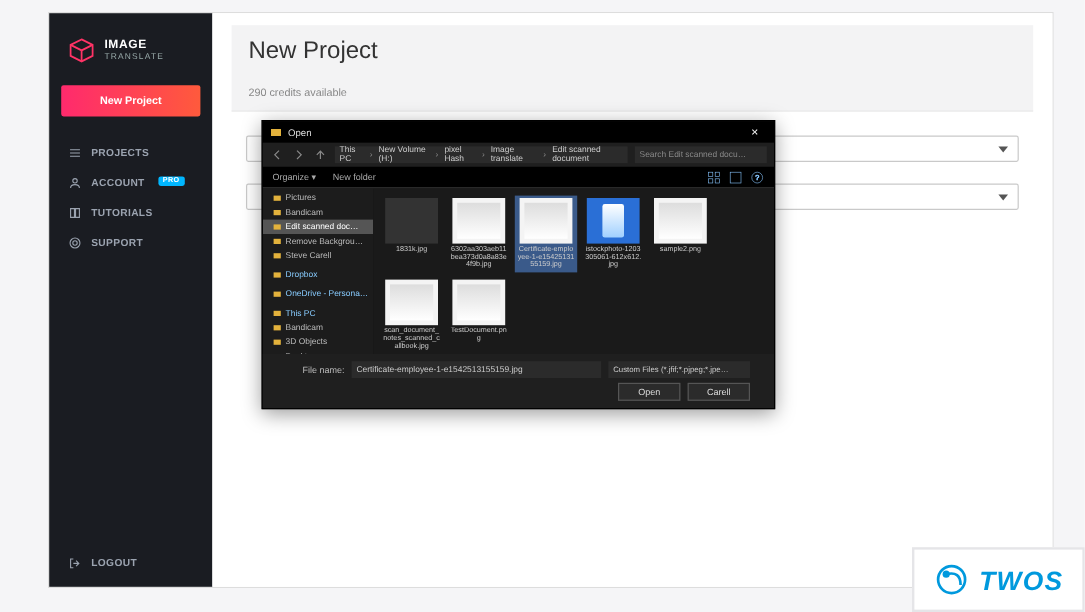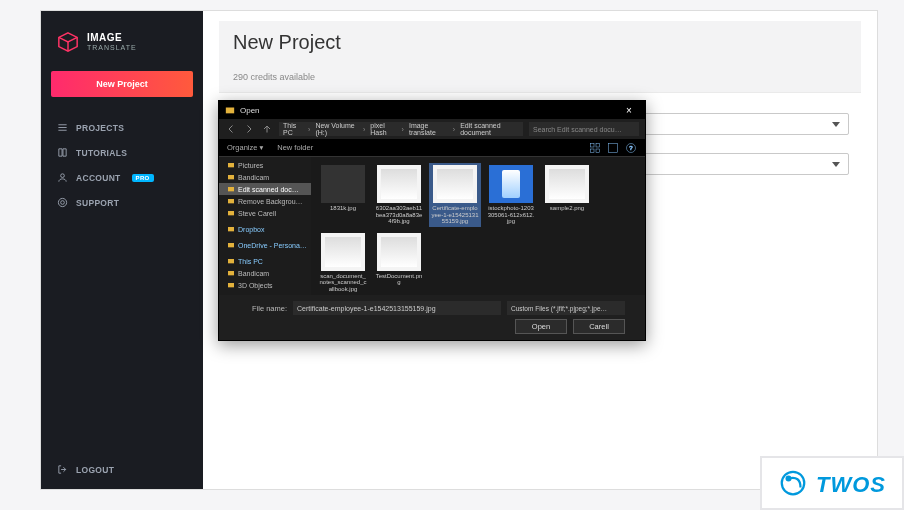--- a/index.html
+++ b/index.html
@@ -1,32 +1,32 @@
 <!DOCTYPE html>
 <html><head>
 <meta charset="utf-8">
 <style>
   * { box-sizing: border-box; margin: 0; padding: 0; }
   body { font-family: -apple-system, BlinkMacSystemFont, "Segoe UI", Arial, sans-serif; background: #f5f5f7; width: 904px; height: 510px; overflow: hidden; position: relative; }
   
   .app { display: flex; width: 838px; height: 480px; margin: 10px 0 0 40px; background: #fff; border: 1px solid #ddd; position: relative; }
   
   
-  .sidebar { width: 162px; background: #1a1c22; display: flex; flex-direction: column; color: #aab; font-size: 9px; padding-top: 20px; }
+  .sidebar { width: 136px; background: #1a1c22; display: flex; flex-direction: column; color: #aab; font-size: 9px; padding-top: 20px; }
   .logo-row { display: flex; align-items: center; gap: 8px; padding: 0 12px 18px 16px; }
   .logo-cube { width: 22px; height: 22px; }
   .logo-cube svg { width: 100%; height: 100%; }
   .logo-text { display: flex; flex-direction: column; line-height: 1.05; }
   .logo-text .l1 { color: #fff; font-weight: 700; font-size: 10px; letter-spacing: 0.5px; }
   .logo-text .l2 { color: #9aa; font-size: 7px; letter-spacing: 1px; }
   
   .btn-newproject { background: linear-gradient(90deg,#ff2a6d,#ff5a3c); color: #fff; text-align: center; margin: 0 10px 18px 10px; padding: 8px 0; font-size: 9px; font-weight: 600; border-radius: 2px; cursor: pointer; }
   
   .nav { flex: 1; }
-  .nav-item { display: flex; align-items: center; gap: 8px; padding: 7px 0 7px 16px; color: #9ba3b0; font-size: 8.5px; font-weight: 600; letter-spacing: 0.3px; cursor: pointer; }
+  .nav-item { display: flex; align-items: flex-start; gap: 8px; padding: 7px 0 7px 16px; color: #9ba3b0; font-size: 8.5px; font-weight: 600; letter-spacing: 0.3px; cursor: pointer; }
   .nav-item .icon { width: 11px; height: 11px; display: inline-flex; align-items: center; justify-content: center; }
   .nav-item .icon svg { width: 100%; height: 100%; stroke: #9ba3b0; fill: none; }
   .badge { background: #00b6ff; color: #fff; font-size: 6px; padding: 1px 4px; border-radius: 2px; margin-left: 3px; }
   
   .nav-bottom { padding-bottom: 7px; }
   
   
   .main { flex: 1; background: #fff; padding: 18px 28px; position: relative; }
   .main-header { border-bottom: 1px solid #eaeaea; padding-bottom: 10px; background: #f3f3f4; padding: 10px 14px; margin: -8px -12px 20px -12px; }
   .main-header h1 { font-size: 20px; font-weight: 500; color: #333; }
@@ -110,34 +110,34 @@
         <span class="icon">
             <svg viewBox="0 0 24 24">
               <path d="M3 6h18M3 12h18M3 18h18" stroke-width="2"></path>
             </svg>
           </span>
         <span>PROJECTS</span>
       </div>
       <div class="nav-item">
         <span class="icon">
             <svg viewBox="0 0 24 24">
-              <path d="M4 4h7v16H4zM13 4h7v16h-7z" stroke-width="2"></path>
-            </svg>
-          </span>
-        <span>TUTORIALS</span>
-      </div>
-      <div class="nav-item">
-        <span class="icon">
-            <svg viewBox="0 0 24 24">
               <circle cx="12" cy="8" r="4" stroke-width="2"></circle>
               <path d="M4 21c0-4 4-6 8-6s8 2 8 6" stroke-width="2"></path>
             </svg>
           </span>
         <span>ACCOUNT</span>
         <span class="badge">PRO</span>
+      </div>
+      <div class="nav-item">
+        <span class="icon">
+            <svg viewBox="0 0 24 24">
+              <path d="M4 4h7v16H4zM13 4h7v16h-7z" stroke-width="2"></path>
+            </svg>
+          </span>
+        <span>TUTORIALS</span>
       </div>
       <div class="nav-item">
         <span class="icon">
             <svg viewBox="0 0 24 24">
               <circle cx="12" cy="12" r="9" stroke-width="2"></circle>
               <circle cx="12" cy="12" r="4" stroke-width="2"></circle>
             </svg>
           </span>
         <span>SUPPORT</span>
       </div>

